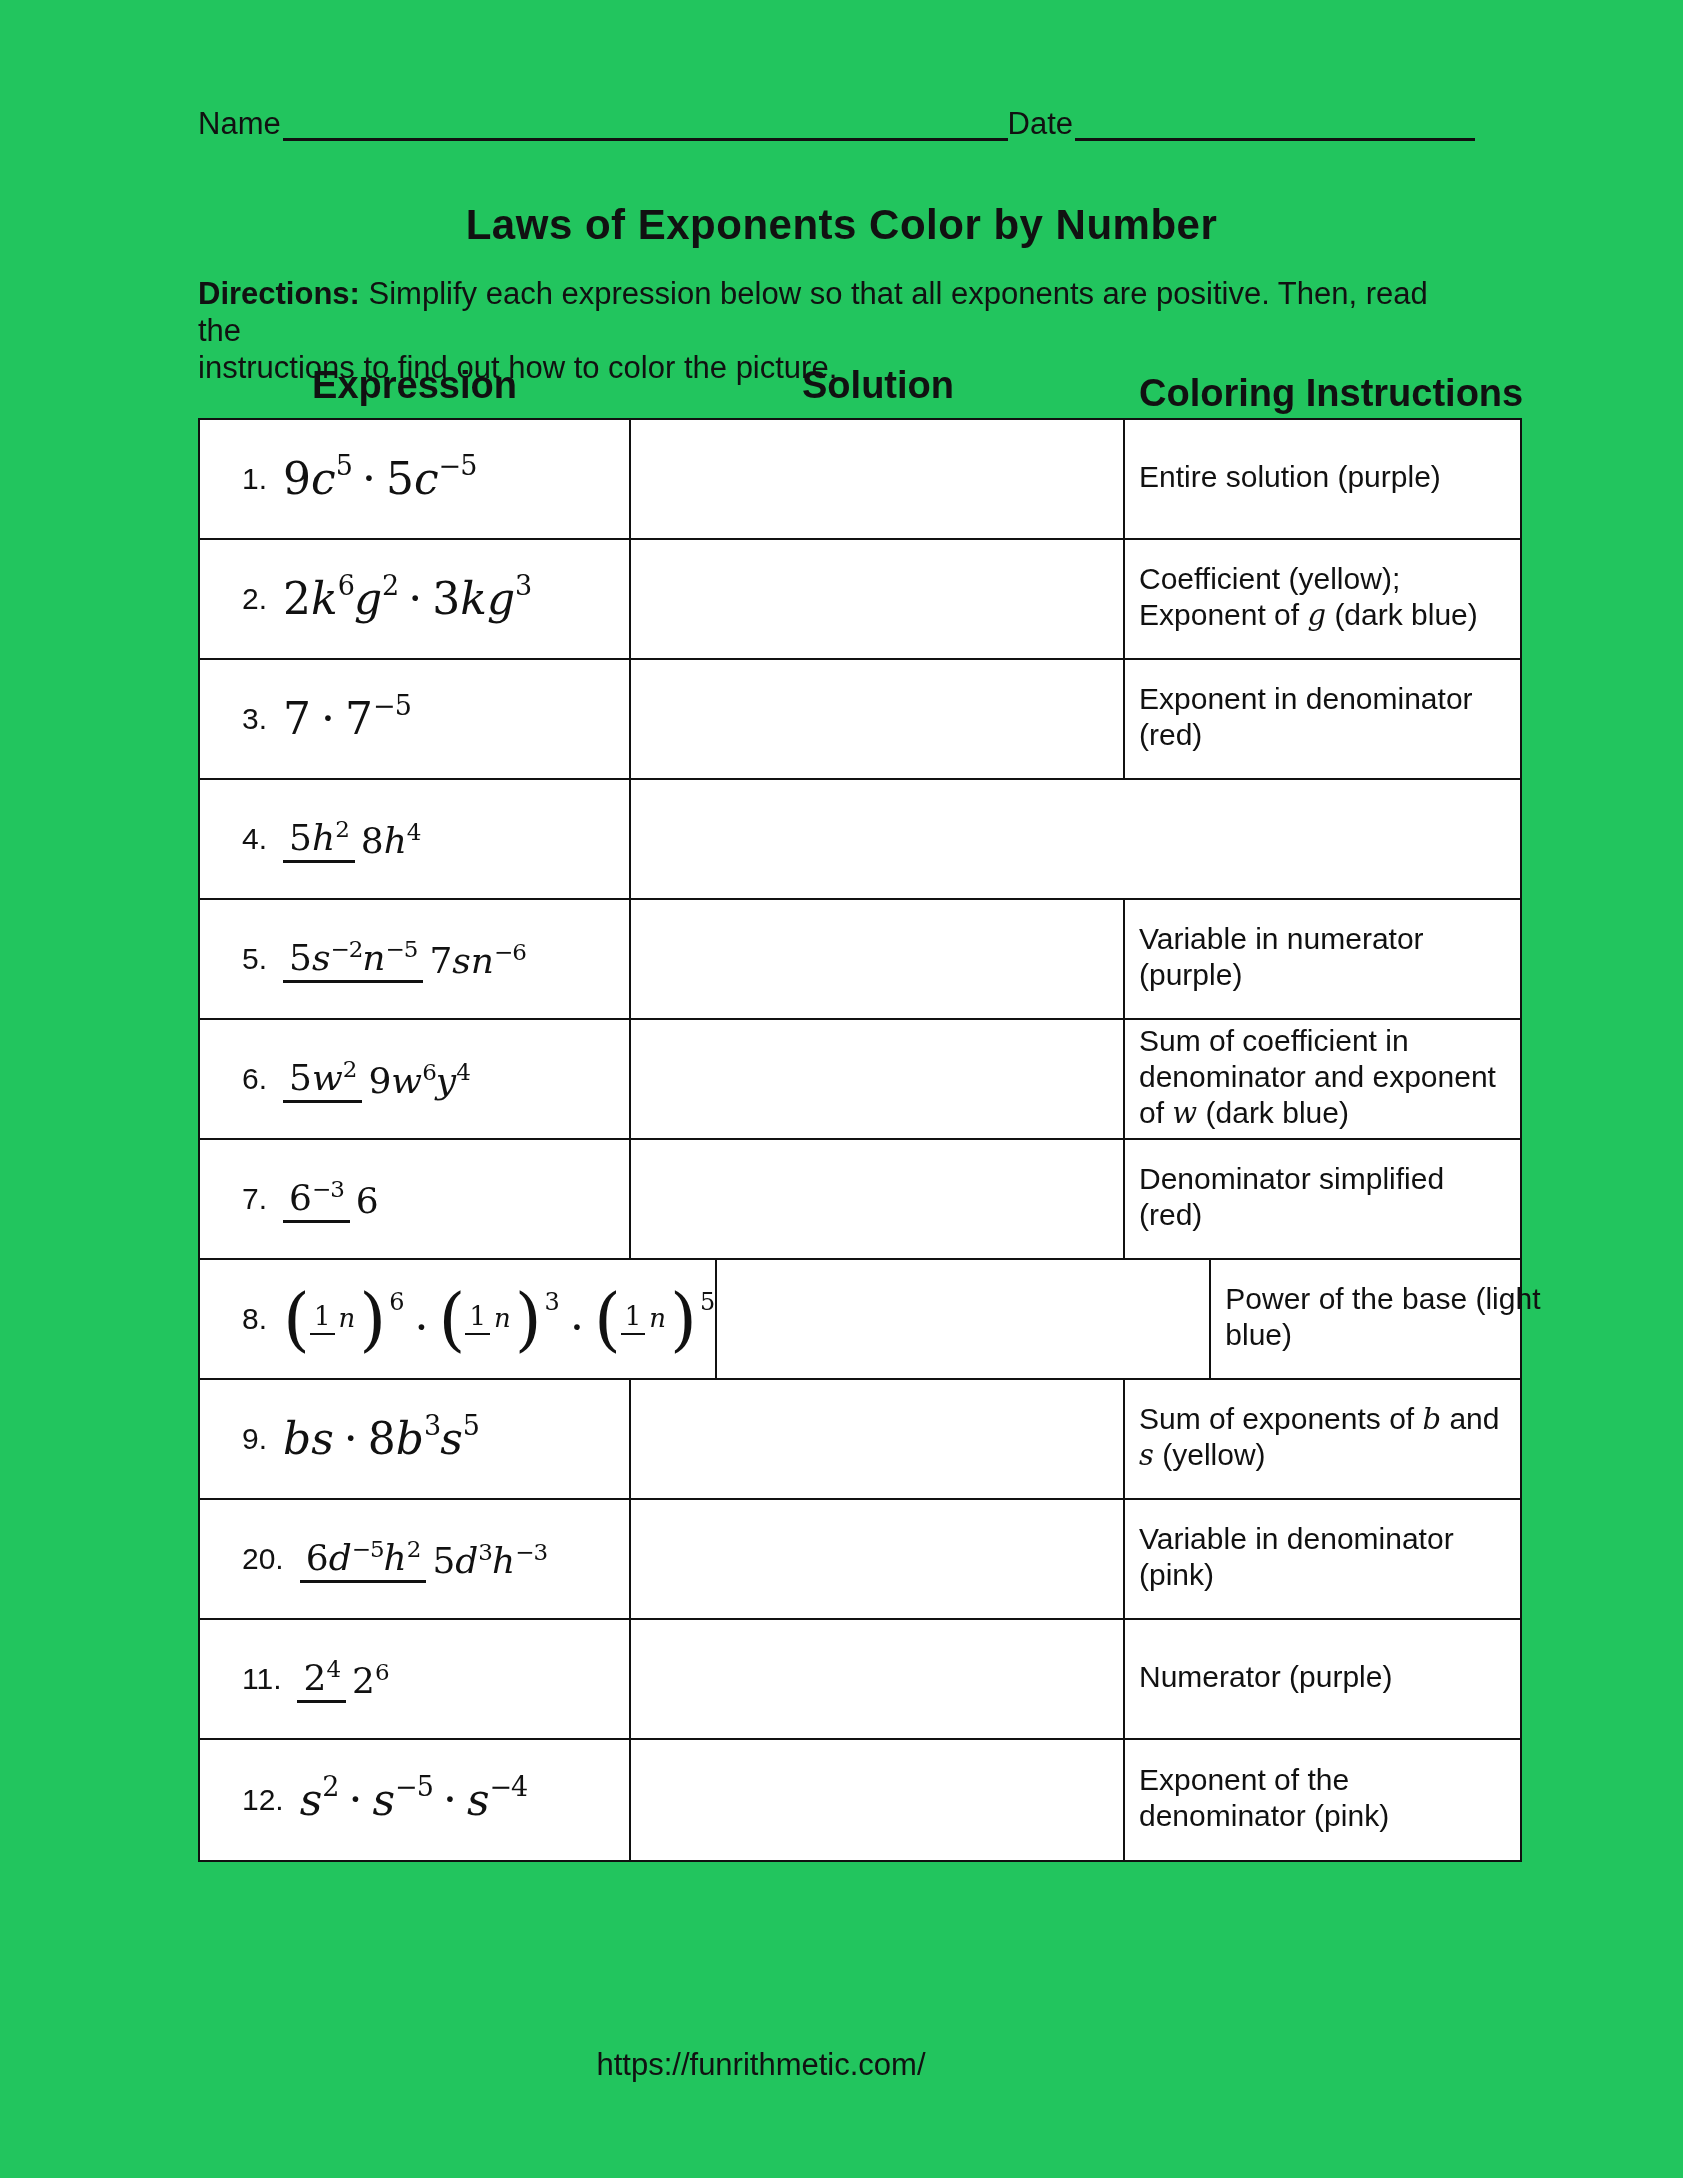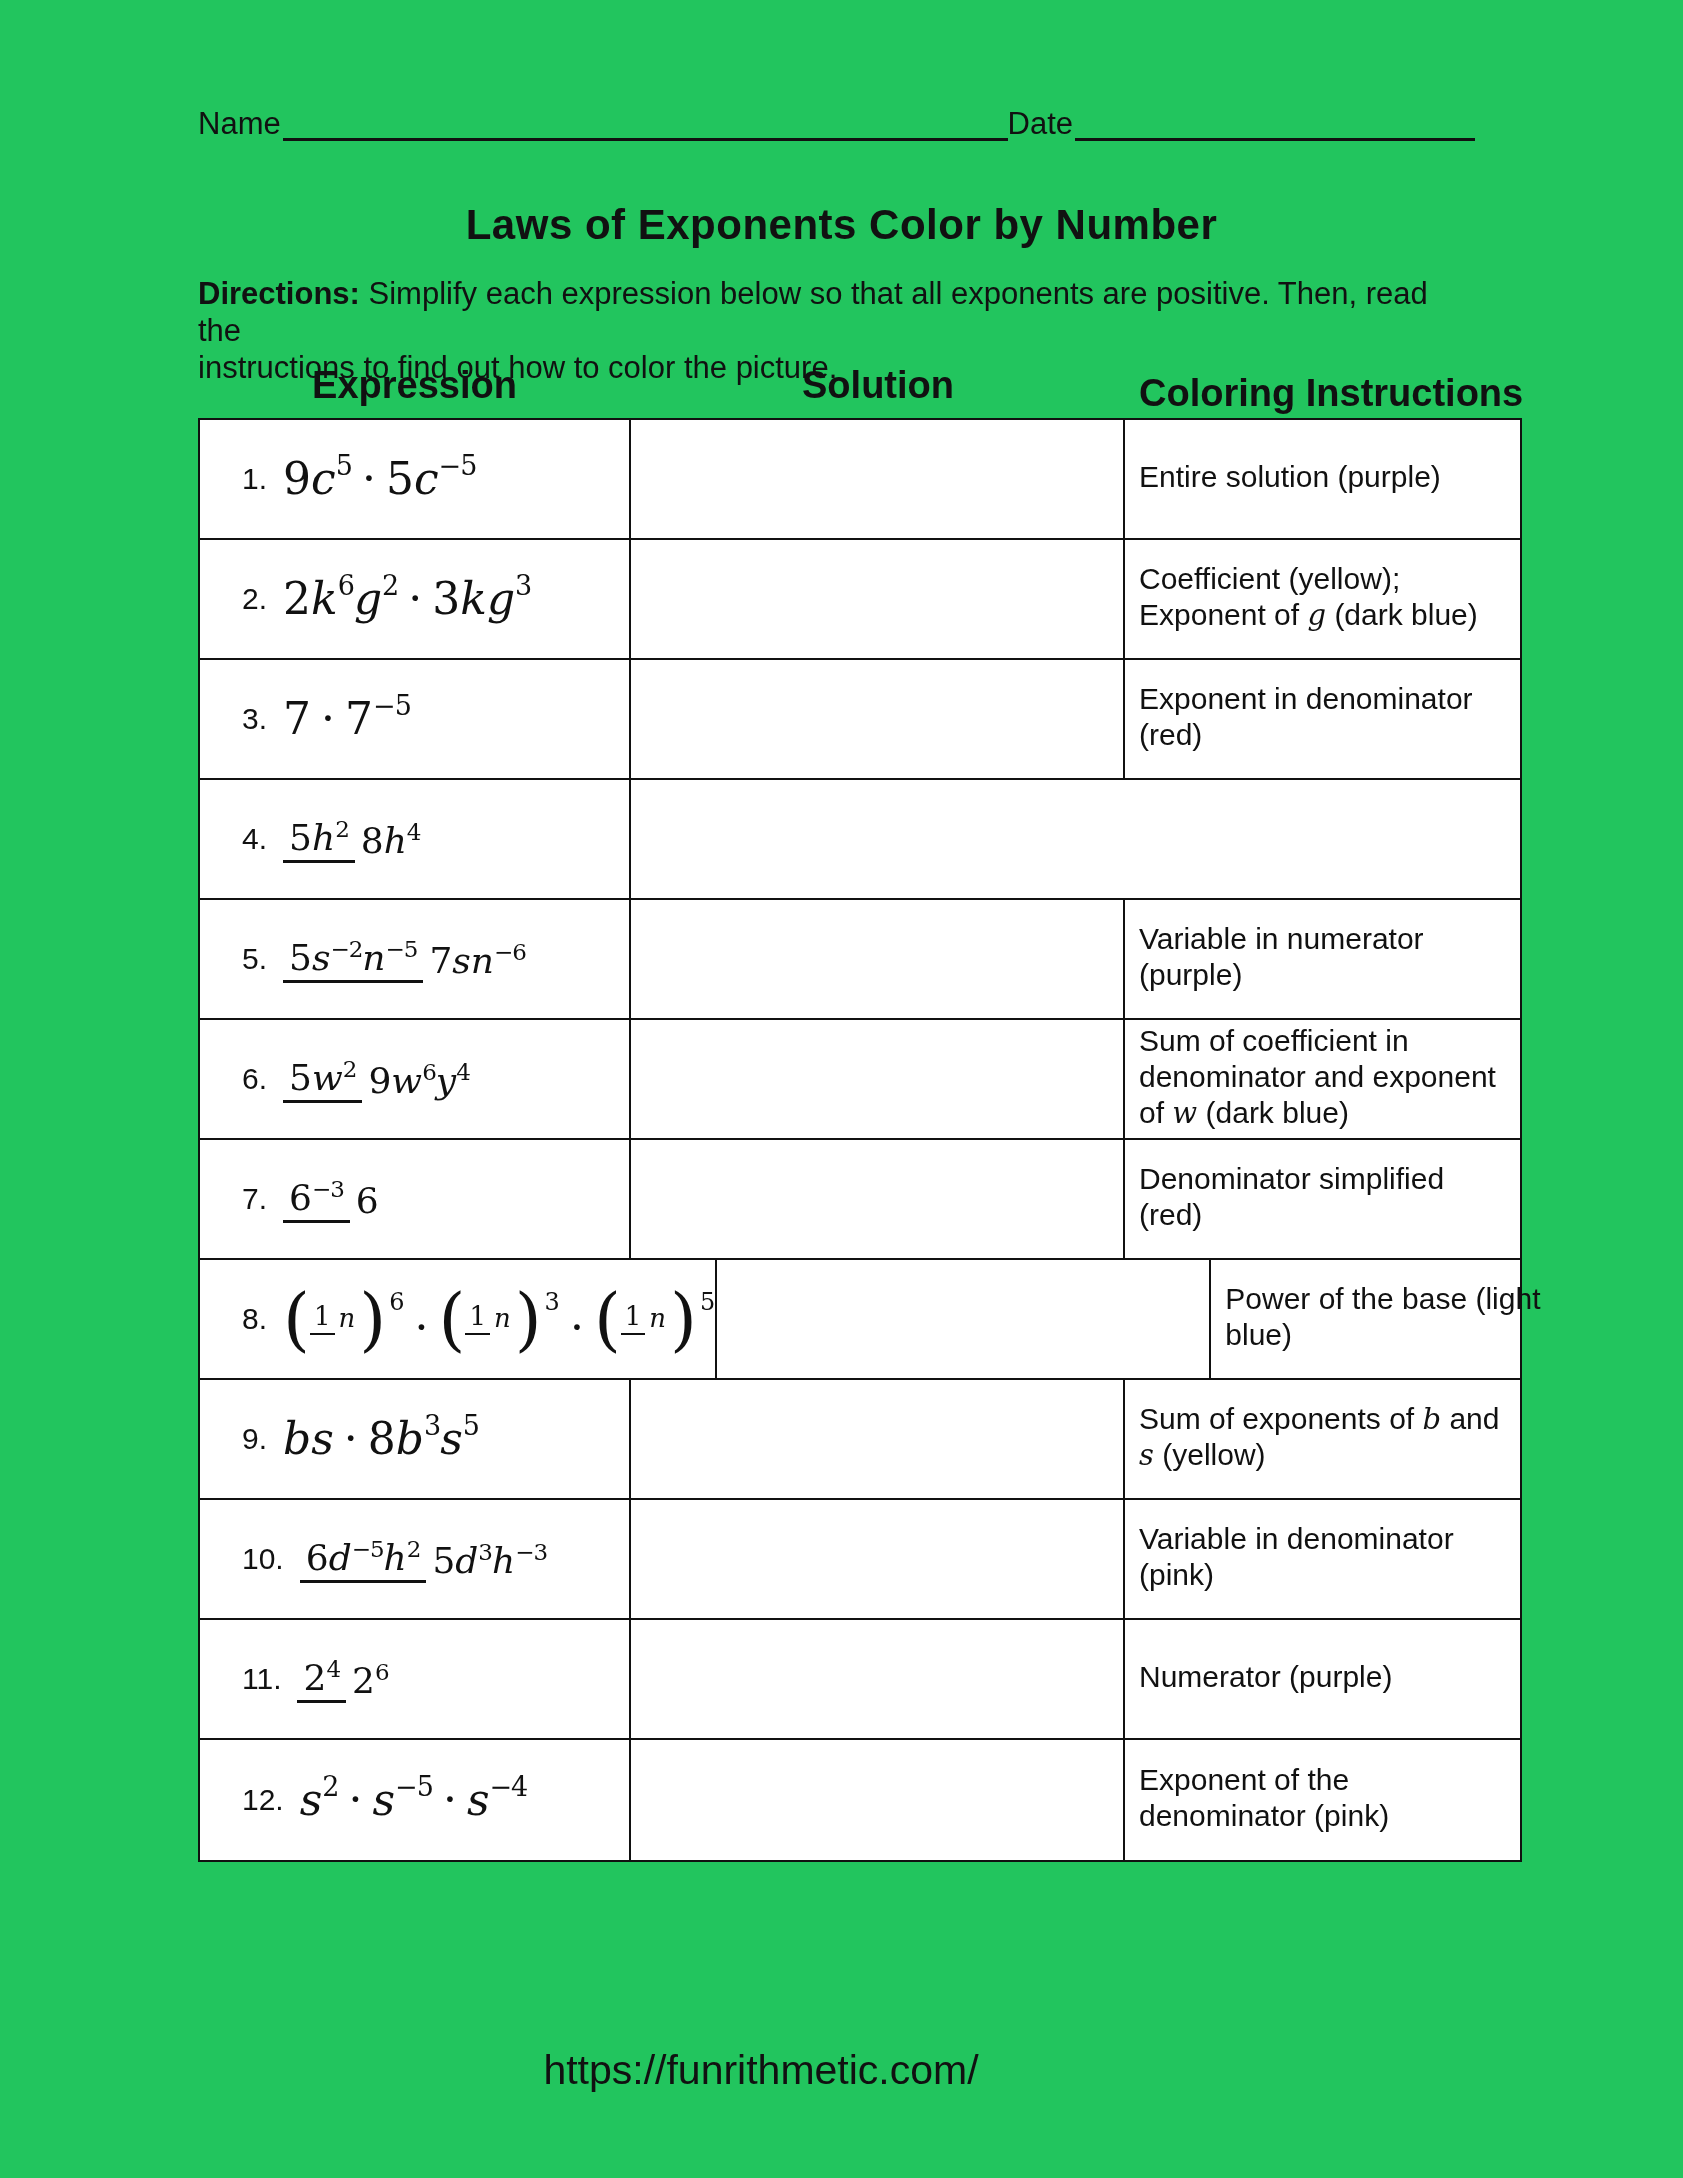--- a/index.html
+++ b/index.html
@@ -55,21 +55,21 @@
   .mfrac .mden{display:block;padding:3px 6px 0;}
   .mfrac .msup{font-size:23px;top:-13px;}
   .mpfrac{display:inline-flex;align-items:center;}
   .mpfrac .mfrac{font-size:26px;}
   .mpfrac .mfrac .mnum{border-bottom-width:2px;padding:0 4px 2px;}
   .mpfrac .mfrac .mden{padding:2px 4px 0;}
   .mparen{font-size:69px;line-height:0.9;font-weight:400;}
   .mpow{font-size:24px;align-self:flex-start;margin:2px 0 0 3px;}
 
   
-  .footer{position:absolute;left:0;top:2047px;width:1522px;text-align:center;font-size:41px;}
+  .footer{position:absolute;left:0;top:2047px;width:1522px;text-align:center;font-size:31px;}
 </style>
 </head>
 <body>
 
 <div class="page">
 
   <div class="name-row">
     <span class="lbl">Name</span>
     <span class="fill-line name-line"></span>
     <span class="lbl">Date</span>
@@ -214,21 +214,21 @@
         <span class="math"><span class="mi">b</span><span class="mi">s</span><span class="mdot">·</span><span class="mn">8</span><span class="mi">b</span><span class="msup">3</span><span class="mi">s</span><span class="msup">5</span></span>
       </div>
       <div class="cell sol-cell"></div>
       <div class="cell col-cell">
           <div>Sum of exponents of <i>b</i> and<br><i>s</i> (yellow)</div>
         </div>
     </div>
 
     <div class="trow">
       <div class="cell expr-cell">
-        <span class="rownum">10.</span>
+        <span class="rownum">20.</span>
         <span class="math"><span class="mfrac">
               <span class="mnum"><span class="mn">6</span><span class="mi">d</span><span class="msup">−5</span><span class="mi">h</span><span class="msup">2</span></span>
               <span class="mden"><span class="mn">5</span><span class="mi">d</span><span class="msup">3</span><span class="mi">h</span><span class="msup">−3</span></span>
             </span></span>
       </div>
       <div class="cell sol-cell"></div>
       <div class="cell col-cell">
           <div>Variable in denominator<br>(pink)</div>
         </div>
     </div>

